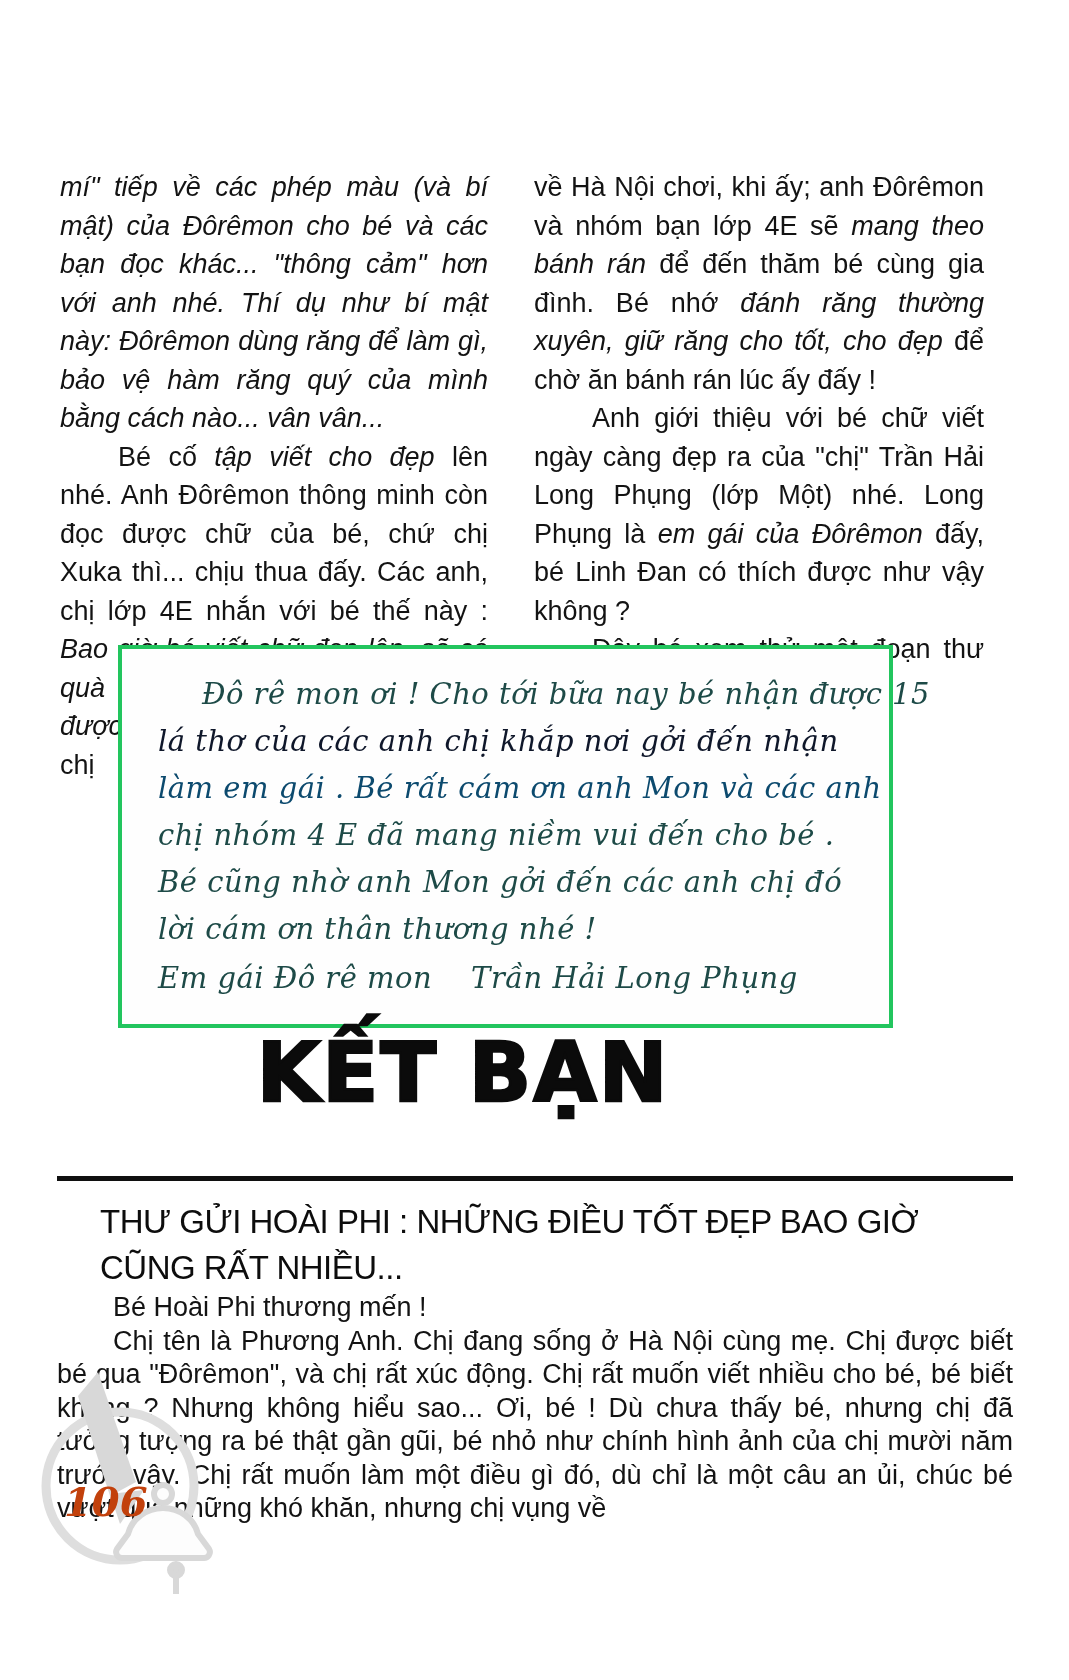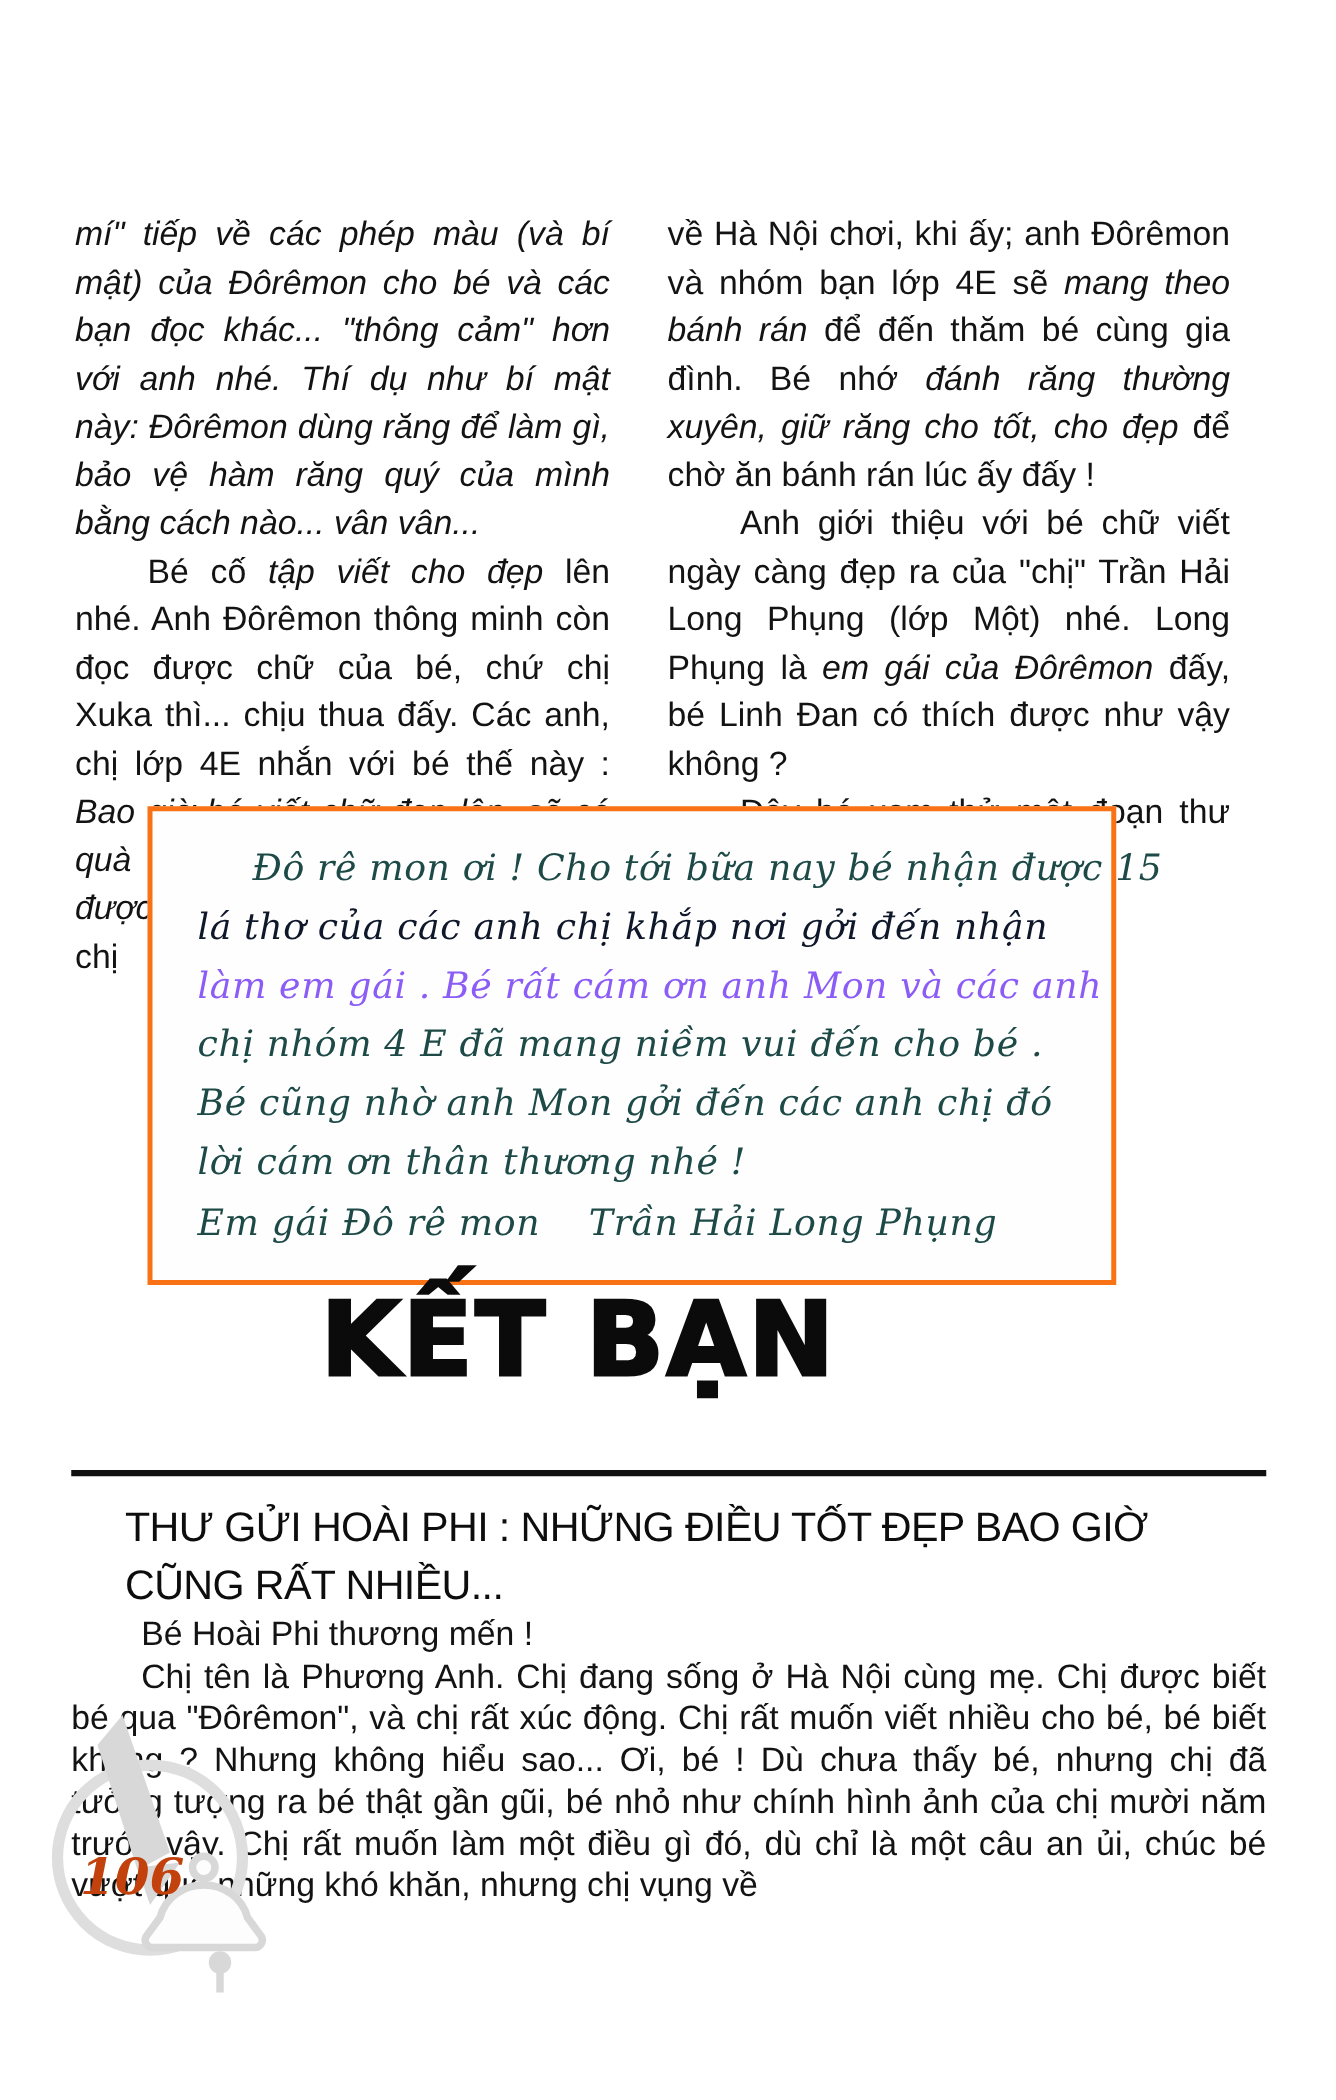--- a/index.html
+++ b/index.html
@@ -17,21 +17,21 @@
   .col { text-align:justify; font-size:27px; line-height:38.5px; color:#131313; }
   .col-left  { width:428px; }
   .col-right { width:450px; }
   .para { text-align:justify; }
   .para.indent { text-indent:58px; }
   .para i { font-style:italic; }
 
   
   .letter-box {
     position:absolute; left:118px; top:645px; width:775px; height:383px;
-    border:4px solid #f97316; background:#fefefe;
+    border:4px solid #22c55e; background:#fefefe;
     padding:22px 20px 0 36px;
   }
   .letter-line {
     font-family:"DejaVu Serif", serif; font-style:italic;
     font-size:29px; line-height:47px; letter-spacing:0.5px;
     white-space:nowrap;
   }
   .letter-line.first { text-indent:44px; }
   .letter-signature {
     font-family:"DejaVu Serif", serif; font-style:italic;
@@ -83,21 +83,21 @@
       <div class="para"><span>về Hà Nội chơi, khi ấy; anh Đôrêmon và nhóm bạn lớp 4E sẽ </span><i>mang theo bánh rán</i><span> để đến thăm bé cùng gia đình. Bé nhớ </span><i>đánh răng thường xuyên, giữ răng cho tốt, cho đẹp</i><span> để chờ ăn bánh rán lúc ấy đấy !</span></div>
       <div class="para indent"><span>Anh giới thiệu với bé chữ viết ngày càng đẹp ra của "chị" Trần Hải Long Phụng (lớp Một) nhé. Long Phụng là </span><i>em gái của Đôrêmon</i><span> đấy, bé Linh Đan có thích được như vậy không ?</span></div>
       <div class="para indent"><span>Đây bé xem thử một đoạn thư của Long Phụng nhé :</span></div>
     </div>
 </div>
 
 <div class="letter-box">
   <div>
       <div class="letter-line first" style="color: rgb(29, 74, 71);">Đô rê mon ơi !  Cho tới bữa nay  bé nhận được 15</div>
       <div class="letter-line" style="color: #0f172a;">lá thơ của các anh chị khắp nơi  gởi đến nhận</div>
-      <div class="letter-line" style="color: #8b5cf6;">làm em gái .  Bé rất cám ơn anh Mon và các anh</div>
+      <div class="letter-line" style="color: #0c4a6e;">làm em gái .  Bé rất cám ơn anh Mon và các anh</div>
       <div class="letter-line" style="color: rgb(29, 74, 71);">chị nhóm 4 E  đã mang niềm vui  đến cho bé .</div>
       <div class="letter-line" style="color: rgb(29, 74, 71);">Bé cũng nhờ anh Mon gởi đến  các anh chị đó</div>
       <div class="letter-line" style="color: rgb(29, 74, 71);">lời cám ơn thân thương nhé !</div>
     </div>
   <div class="letter-signature" style="color: rgb(29, 74, 71);">Em gái Đô rê mon    Trần Hải Long Phụng</div>
 </div>
 
 <div class="big-title">KẾT BẠN</div>
 
 <div class="rule"></div>

